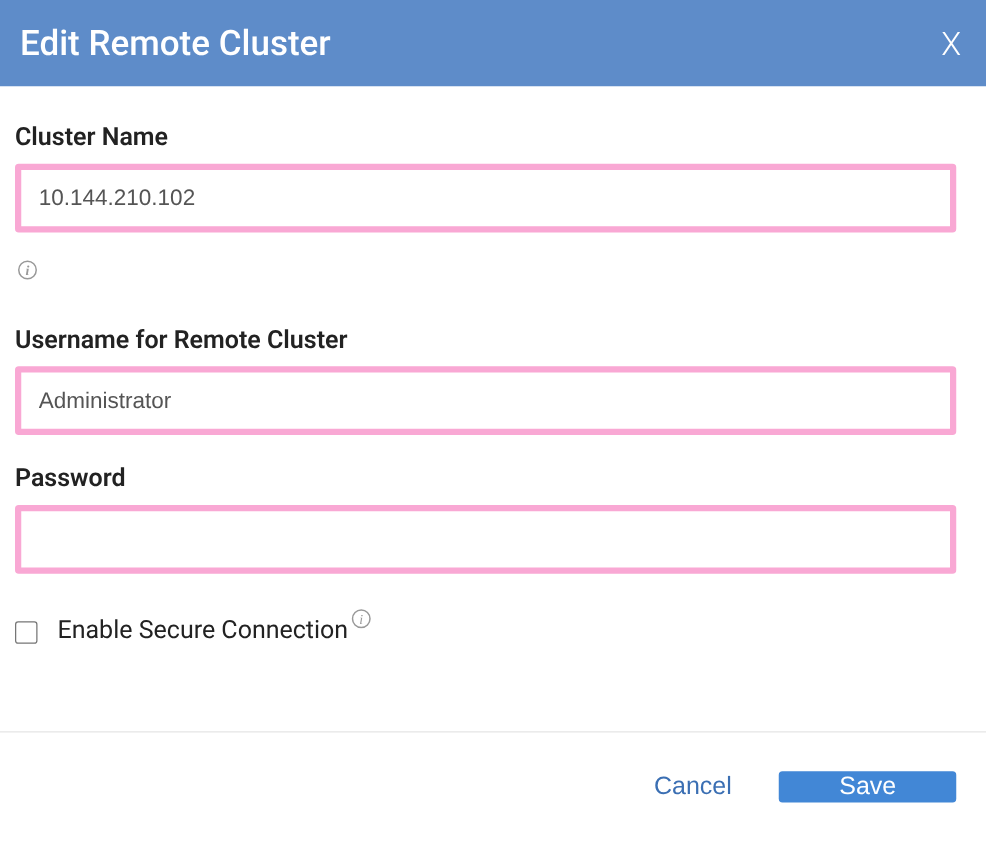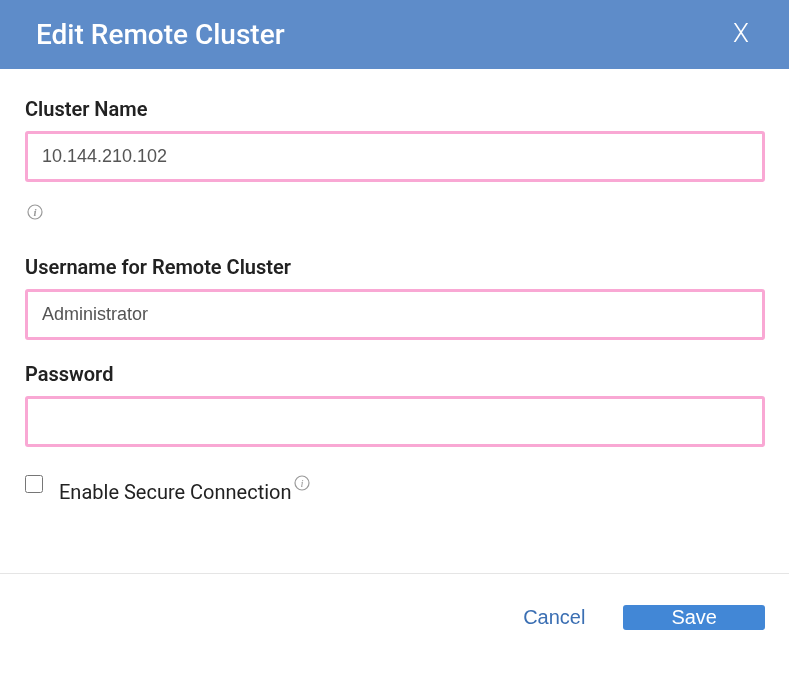--- a/index.html
+++ b/index.html
@@ -15,37 +15,37 @@
       position: relative;
     }
     .dialog {
       width: 100%;
       display: flex;
       flex-direction: column;
     }
     .dialog-header {
       background: #5e8cc9;
       color: #fff;
-      padding: 18px 36px;
+      padding: 18px 16px;
       display: flex;
       justify-content: space-between;
-      align-items: flex-start;
+      align-items: flex-end;
     }
     .dialog-title {
       font-size: 28px;
       font-weight: 500;
     }
     .close-btn {
       font-size: 26px;
       cursor: pointer;
       font-weight: 300;
       padding: 0 4px;
     }
     .dialog-body {
-      padding: 28px 24px 22px 25px;
+      padding: 28px 24px 22px 12px;
     }
     .form-group {
       margin-bottom: 22px;
     }
     .form-group:last-child {
       margin-bottom: 0;
     }
     .form-label {
       display: block;
       font-size: 20px;
@@ -59,29 +59,29 @@
       margin-left: 2px;
     }
     .info-icon svg {
       width: 16px;
       height: 16px;
     }
     .form-input {
       width: 100%;
       padding: 12px 14px;
       font-size: 18px;
-      border: 3px solid #f9a8d4;
+      border: 5px solid #f9a8d4;
       border-radius: 3px;
       color: #555;
       background: #fff;
       outline: none;
     }
     .checkbox-row {
       display: flex;
-      align-items: flex-start;
+      align-items: flex-end;
       margin-top: 28px;
     }
     .checkbox-input {
       width: 18px;
       height: 18px;
       border: 1px solid #bbb;
       border-radius: 3px;
       cursor: pointer;
       margin-right: 16px;
     }

